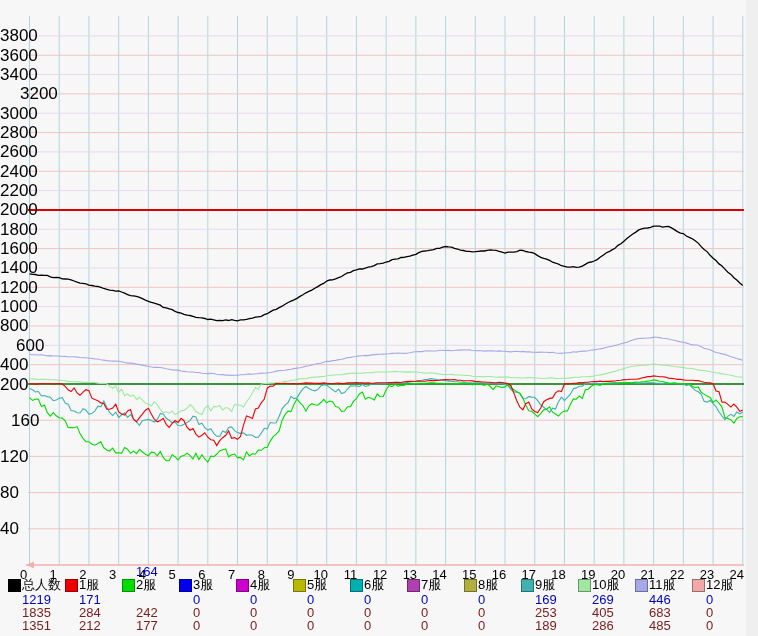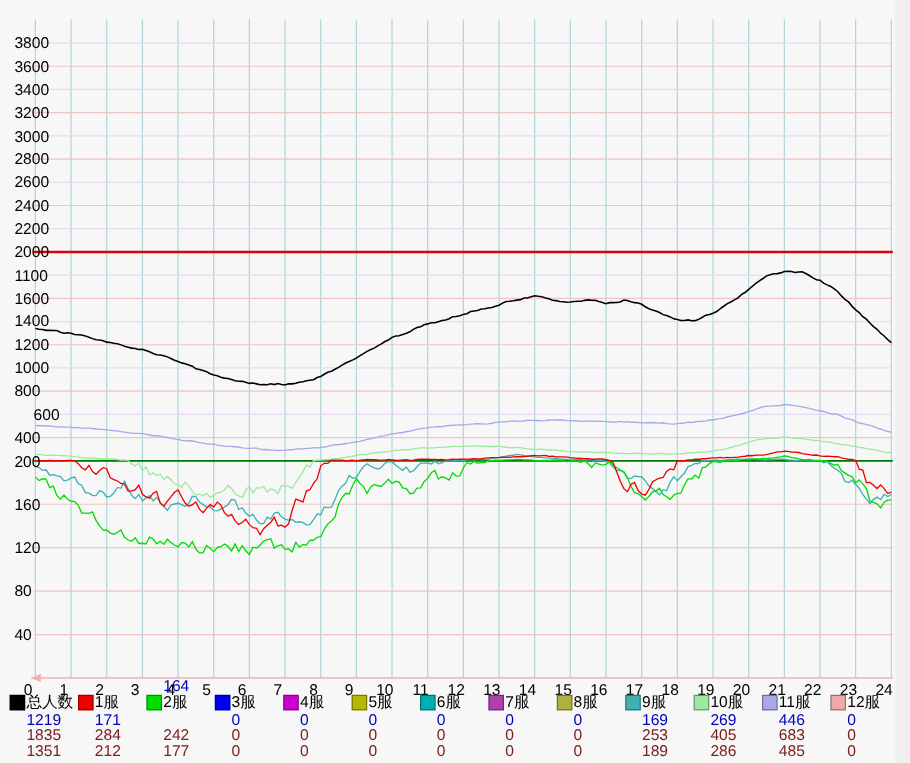--- a/index.html
+++ b/index.html
@@ -3,21 +3,21 @@
 <meta charset="utf-8">
 <style>
   html,body{margin:0;padding:0;}
   body{font-family:"Liberation Sans","DejaVu Sans",sans-serif;}
   #app{position:relative;width:758px;height:636px;background:#f7f7f7;overflow:hidden;}
   #right-strip{position:absolute;top:0;right:0;width:12px;height:636px;background:#efefef;}
   #title-bar{position:absolute;left:0;top:0;width:748px;height:16px;background:#b5ddf5;
              font-size:12px;line-height:16px;color:#001a33;padding-left:8px;box-sizing:border-box;
              white-space:nowrap;overflow:hidden;}
   #chart-svg{position:absolute;left:0;top:0;}
-  .ylab{position:absolute;left:12px;width:14px;text-align:right;font-size:13px;color:#000;line-height:13px;}
+  .ylab{position:absolute;left:0;width:14px;text-align:right;font-size:17px;color:#000;line-height:13px;}
   .xlab{position:absolute;font-size:13px;color:#000;line-height:13px;text-align:center;width:24px;}
   .legend-swatch{position:absolute;width:11px;height:11px;border:1px solid rgba(0,0,0,0.35);box-sizing:content-box;}
   .legend-name{position:absolute;font-size:13px;line-height:13px;color:#000;white-space:nowrap;}
   .legend-val{position:absolute;font-size:13px;line-height:13px;white-space:nowrap;}
 </style>
 </head>
 <body>
 
 <div id="app">
   <div id="right-strip"></div>
@@ -77,37 +77,37 @@
       <path d="M29.5,378.7L32.5,378.9L35.4,379.1L38.4,379.5L41.4,379.3L44.4,379.4L47.3,379.5L50.3,379.7L53.3,379.8L56.2,379.9L59.2,380.2L62.2,380.5L65.2,380.7L68.1,381.4L71.1,381.8L74.1,381.7L77.1,381.9L80.0,381.9L83.0,382.5L86.0,382.3L88.9,382.5L91.9,382.5L94.9,382.5L97.9,383.1L100.8,383.5L103.8,383.3L106.8,383.8L109.7,386.4L112.7,388.3L115.7,385.9L118.7,392.4L121.6,389.1L124.6,395.8L127.6,394.0L130.5,396.5L133.5,395.0L136.5,399.5L139.5,397.2L142.4,399.8L145.4,403.3L148.4,404.0L151.4,405.9L154.3,401.8L157.3,404.7L160.3,409.7L163.2,412.6L166.2,411.8L169.2,413.2L172.2,411.2L175.1,414.6L178.1,412.8L181.1,410.7L184.0,410.4L187.0,408.3L190.0,404.6L193.0,407.0L195.9,411.6L198.9,413.2L201.9,414.6L204.8,408.3L207.8,405.5L210.8,410.9L213.8,406.4L216.7,406.7L219.7,405.5L222.7,410.1L225.7,407.5L228.6,408.3L231.6,411.4L234.6,404.5L237.5,404.9L240.5,405.2L243.5,406.9L246.5,401.7L249.4,398.0L252.4,393.0L255.4,387.5L258.3,389.2L261.3,383.9L264.3,383.5L267.3,383.4L270.2,383.1L273.2,383.0L276.2,382.5L279.1,382.3L282.1,382.0L285.1,381.3L288.1,381.2L291.0,380.3L294.0,380.2L297.0,379.4L300.0,378.9L302.9,378.6L305.9,378.7L308.9,377.9L311.8,377.4L314.8,377.1L317.8,376.9L320.8,376.6L323.7,376.5L326.7,375.7L329.7,375.2L332.6,375.3L335.6,374.7L338.6,374.8L341.6,374.7L344.5,374.1L347.5,373.6L350.5,373.3L353.4,373.1L356.4,373.4L359.4,373.3L362.4,373.1L365.3,372.8L368.3,372.8L371.3,372.6L374.3,372.3L377.2,372.0L380.2,372.0L383.2,372.0L386.1,372.0L389.1,371.9L392.1,371.7L395.1,371.4L398.0,371.7L401.0,371.7L404.0,371.9L406.9,372.1L409.9,371.9L412.9,372.1L415.9,371.8L418.8,372.3L421.8,372.7L424.8,373.1L427.7,373.0L430.7,372.9L433.7,373.0L436.7,373.6L439.6,374.0L442.6,374.4L445.6,374.6L448.6,374.5L451.5,374.4L454.5,374.9L457.5,375.0L460.4,375.0L463.4,375.2L466.4,375.5L469.4,375.5L472.3,376.2L475.3,376.5L478.3,376.5L481.2,376.6L484.2,376.9L487.2,376.5L490.2,376.5L493.1,376.7L496.1,377.2L499.1,377.0L502.0,377.1L505.0,377.1L508.0,377.0L511.0,377.6L513.9,377.8L516.9,377.7L519.9,377.9L522.9,378.0L525.8,377.9L528.8,377.6L531.8,377.7L534.7,377.9L537.7,378.0L540.7,378.3L543.7,378.5L546.6,378.2L549.6,377.9L552.6,377.8L555.5,378.4L558.5,378.5L561.5,378.2L564.5,378.2L567.4,378.1L570.4,377.9L573.4,377.5L576.3,377.2L579.3,377.2L582.3,376.7L585.3,376.8L588.2,376.8L591.2,376.4L594.2,376.0L597.2,375.2L600.1,374.9L603.1,374.4L606.1,373.6L609.0,372.9L612.0,372.0L615.0,371.4L618.0,370.3L620.9,369.5L623.9,368.6L626.9,367.7L629.8,366.8L632.8,366.2L635.8,366.0L638.8,365.5L641.7,365.2L644.7,365.1L647.7,365.0L650.6,364.5L653.6,364.0L656.6,364.4L659.6,364.7L662.5,365.3L665.5,365.2L668.5,365.4L671.5,366.2L674.4,366.3L677.4,367.0L680.4,367.1L683.3,367.4L686.3,368.2L689.3,368.2L692.3,368.6L695.2,369.3L698.2,369.9L701.2,370.4L704.1,370.5L707.1,371.0L710.1,371.8L713.1,372.2L716.0,372.8L719.0,373.1L722.0,373.9L724.9,374.2L727.9,374.7L730.9,375.3L733.9,376.0L736.8,376.7L739.8,377.0L742.8,377.3" fill="none" stroke="#a0e8a0" stroke-width="1.1"></path>
       <path d="M29.5,388.5L32.5,389.7L35.4,392.0L38.4,391.5L41.4,396.0L44.4,395.5L47.3,396.6L50.3,397.2L53.3,400.7L56.2,400.1L59.2,398.3L62.2,397.6L65.2,403.1L68.1,404.3L71.1,410.5L74.1,411.0L77.1,412.8L80.0,413.0L83.0,408.8L86.0,410.2L88.9,414.1L91.9,413.6L94.9,410.8L97.9,406.2L100.8,406.9L103.8,401.0L106.8,407.3L109.7,412.7L112.7,415.5L115.7,412.1L118.7,417.5L121.6,414.8L124.6,413.1L127.6,417.4L130.5,414.5L133.5,418.6L136.5,421.9L139.5,425.3L142.4,420.8L145.4,420.0L148.4,419.4L151.4,420.5L154.3,422.0L157.3,419.4L160.3,413.6L163.2,414.0L166.2,418.3L169.2,420.3L172.2,422.6L175.1,422.1L178.1,425.5L181.1,425.7L184.0,424.3L187.0,422.6L190.0,420.6L193.0,416.1L195.9,416.9L198.9,424.5L201.9,423.1L204.8,427.7L207.8,430.1L210.8,428.7L213.8,433.4L216.7,436.3L219.7,436.4L222.7,430.9L225.7,432.6L228.6,427.5L231.6,426.9L234.6,430.7L237.5,432.6L240.5,433.4L243.5,432.9L246.5,435.3L249.4,434.8L252.4,435.3L255.4,437.4L258.3,437.2L261.3,433.1L264.3,428.3L267.3,428.9L270.2,422.5L273.2,423.0L276.2,422.7L279.1,416.5L282.1,408.8L285.1,405.1L288.1,402.6L291.0,396.3L294.0,398.6L297.0,397.9L300.0,392.9L302.9,388.9L305.9,386.5L308.9,388.5L311.8,390.0L314.8,390.8L317.8,389.6L320.8,386.0L323.7,384.7L326.7,385.0L329.7,387.6L332.6,389.8L335.6,391.9L338.6,389.1L341.6,393.5L344.5,392.5L347.5,389.0L350.5,385.9L353.4,386.0L356.4,385.8L359.4,386.6L362.4,384.3L365.3,386.5L368.3,385.8L371.3,384.0L374.3,383.7L377.2,383.9L380.2,383.6L383.2,383.5L386.1,383.6L389.1,383.2L392.1,383.0L395.1,382.9L398.0,382.8L401.0,383.1L404.0,383.0L406.9,382.6L409.9,382.0L412.9,381.6L415.9,381.2L418.8,380.6L421.8,380.2L424.8,379.6L427.7,379.4L430.7,378.6L433.7,379.0L436.7,379.6L439.6,379.7L442.6,380.4L445.6,380.7L448.6,381.1L451.5,381.2L454.5,381.6L457.5,381.7L460.4,382.3L463.4,382.1L466.4,382.6L469.4,382.7L472.3,383.0L475.3,382.8L478.3,382.7L481.2,383.0L484.2,383.1L487.2,383.5L490.2,383.3L493.1,383.2L496.1,383.6L499.1,383.6L502.0,383.9L505.0,384.4L508.0,385.7L511.0,389.5L513.9,392.0L516.9,392.1L519.9,393.6L522.9,398.5L525.8,398.8L528.8,396.6L531.8,397.1L534.7,397.3L537.7,400.6L540.7,404.8L543.7,407.2L546.6,409.5L549.6,412.3L552.6,408.1L555.5,409.0L558.5,401.7L561.5,397.1L564.5,400.6L567.4,397.3L570.4,394.2L573.4,388.8L576.3,387.9L579.3,386.2L582.3,386.3L585.3,383.9L588.2,383.8L591.2,383.6L594.2,383.4L597.2,383.5L600.1,383.6L603.1,383.4L606.1,383.2L609.0,383.0L612.0,382.8L615.0,382.6L618.0,382.8L620.9,382.8L623.9,382.4L626.9,382.5L629.8,382.7L632.8,382.9L635.8,383.1L638.8,383.2L641.7,382.9L644.7,383.0L647.7,382.7L650.6,382.7L653.6,382.7L656.6,383.2L659.6,383.4L662.5,383.6L665.5,383.7L668.5,383.3L671.5,383.2L674.4,383.4L677.4,383.8L680.4,383.8L683.3,383.8L686.3,385.6L689.3,384.6L692.3,387.7L695.2,390.4L698.2,391.8L701.2,394.4L704.1,401.2L707.1,402.1L710.1,400.3L713.1,403.7L716.0,406.8L719.0,411.9L722.0,416.0L724.9,419.6L727.9,416.1L730.9,414.3L733.9,416.4L736.8,412.0L739.8,413.8L742.8,412.1" fill="none" stroke="#40b0b0" stroke-width="1.1"></path>
       <path d="M29.5,397.6L32.5,400.4L35.4,399.0L38.4,399.3L41.4,406.4L44.4,405.1L47.3,412.7L50.3,416.1L53.3,412.6L56.2,415.8L59.2,417.7L62.2,418.1L65.2,420.9L68.1,427.5L71.1,427.6L74.1,427.8L77.1,426.6L80.0,433.6L83.0,438.3L86.0,441.8L88.9,441.7L91.9,444.2L94.9,445.2L97.9,443.5L100.8,441.7L103.8,447.8L106.8,450.0L109.7,451.0L112.7,448.2L115.7,452.9L118.7,452.7L121.6,453.3L124.6,447.6L127.6,449.2L130.5,453.2L133.5,451.1L136.5,453.6L139.5,449.4L142.4,452.0L145.4,454.2L148.4,455.7L151.4,452.1L154.3,452.5L157.3,455.8L160.3,451.4L163.2,457.5L166.2,460.7L169.2,460.7L172.2,454.6L175.1,456.9L178.1,459.9L181.1,456.2L184.0,455.6L187.0,453.3L190.0,455.3L193.0,459.1L195.9,453.3L198.9,459.6L201.9,454.7L204.8,459.0L207.8,462.1L210.8,456.0L213.8,456.6L216.7,454.3L219.7,450.9L222.7,449.7L225.7,449.0L228.6,456.8L231.6,454.8L234.6,454.0L237.5,457.6L240.5,457.4L243.5,459.9L246.5,451.9L249.4,455.9L252.4,453.8L255.4,454.0L258.3,450.1L261.3,450.3L264.3,447.8L267.3,447.3L270.2,441.1L273.2,436.6L276.2,434.1L279.1,430.9L282.1,420.4L285.1,414.4L288.1,411.1L291.0,411.6L294.0,404.2L297.0,399.0L300.0,402.9L302.9,405.5L305.9,411.2L308.9,405.8L311.8,403.7L314.8,404.8L317.8,405.2L320.8,402.5L323.7,399.3L326.7,402.9L329.7,401.1L332.6,401.7L335.6,406.6L338.6,407.2L341.6,411.4L344.5,411.0L347.5,406.8L350.5,406.6L353.4,401.4L356.4,398.7L359.4,394.0L362.4,392.0L365.3,399.2L368.3,397.3L371.3,398.3L374.3,400.0L377.2,394.0L380.2,396.7L383.2,396.5L386.1,390.0L389.1,385.4L392.1,386.7L395.1,384.3L398.0,386.1L401.0,385.4L404.0,385.5L406.9,383.7L409.9,383.9L412.9,383.5L415.9,383.6L418.8,383.4L421.8,383.3L424.8,383.3L427.7,383.0L430.7,382.9L433.7,382.8L436.7,383.3L439.6,383.3L442.6,383.3L445.6,383.8L448.6,384.0L451.5,383.7L454.5,383.6L457.5,383.6L460.4,383.6L463.4,383.4L466.4,383.5L469.4,383.8L472.3,384.9L475.3,383.8L478.3,383.9L481.2,384.5L484.2,385.3L487.2,383.9L490.2,386.5L493.1,389.6L496.1,385.8L499.1,386.7L502.0,387.6L505.0,386.9L508.0,384.6L511.0,387.8L513.9,389.8L516.9,391.7L519.9,393.1L522.9,398.1L525.8,405.2L528.8,410.7L531.8,411.3L534.7,413.8L537.7,416.7L540.7,413.7L543.7,409.8L546.6,409.2L549.6,406.8L552.6,412.2L555.5,414.0L558.5,416.1L561.5,412.6L564.5,411.1L567.4,410.9L570.4,404.2L573.4,398.9L576.3,399.2L579.3,395.9L582.3,398.5L585.3,389.7L588.2,389.2L591.2,386.3L594.2,384.7L597.2,384.6L600.1,385.4L603.1,384.0L606.1,383.6L609.0,383.5L612.0,383.7L615.0,383.7L618.0,383.2L620.9,382.8L623.9,383.1L626.9,382.6L629.8,382.5L632.8,382.6L635.8,382.1L638.8,382.2L641.7,381.8L644.7,381.6L647.7,381.1L650.6,380.8L653.6,379.9L656.6,380.4L659.6,381.3L662.5,381.5L665.5,382.4L668.5,383.1L671.5,383.2L674.4,382.9L677.4,383.4L680.4,383.7L683.3,383.7L686.3,383.9L689.3,384.0L692.3,386.2L695.2,387.7L698.2,387.0L701.2,392.3L704.1,394.1L707.1,396.1L710.1,397.4L713.1,402.3L716.0,399.9L719.0,403.2L722.0,407.1L724.9,417.5L727.9,418.6L730.9,419.9L733.9,423.2L736.8,418.5L739.8,416.8L742.8,416.6" fill="none" stroke="#00dd00" stroke-width="1.1"></path>
       <path d="M29.5,383.8L32.5,383.9L35.4,384.1L38.4,383.9L41.4,383.7L44.4,383.8L47.3,383.8L50.3,383.8L53.3,384.0L56.2,383.7L59.2,383.6L62.2,384.0L65.2,386.4L68.1,389.8L71.1,391.5L74.1,387.9L77.1,393.0L80.0,395.3L83.0,392.1L86.0,389.7L88.9,390.6L91.9,398.2L94.9,399.6L97.9,400.8L100.8,402.9L103.8,403.4L106.8,409.3L109.7,409.2L112.7,408.0L115.7,404.2L118.7,411.9L121.6,414.0L124.6,415.2L127.6,411.0L130.5,409.5L133.5,419.3L136.5,421.7L139.5,417.6L142.4,414.1L145.4,410.2L148.4,408.2L151.4,414.2L154.3,419.2L157.3,421.8L160.3,420.6L163.2,418.3L166.2,424.3L169.2,427.3L172.2,423.4L175.1,420.5L178.1,422.4L181.1,418.4L184.0,420.7L187.0,427.2L190.0,430.2L193.0,428.6L195.9,434.1L198.9,437.1L201.9,435.2L204.8,432.7L207.8,437.2L210.8,439.7L213.8,440.2L216.7,445.6L219.7,440.6L222.7,437.7L225.7,435.3L228.6,431.0L231.6,438.3L234.6,437.6L237.5,439.3L240.5,436.5L243.5,425.2L246.5,415.9L249.4,417.0L252.4,418.4L255.4,409.0L258.3,408.1L261.3,402.8L264.3,399.0L267.3,388.2L270.2,386.1L273.2,386.2L276.2,383.5L279.1,383.5L282.1,383.5L285.1,383.4L288.1,383.8L291.0,383.7L294.0,383.5L297.0,384.0L300.0,383.5L302.9,383.2L305.9,382.9L308.9,383.1L311.8,383.1L314.8,383.3L317.8,383.4L320.8,383.4L323.7,382.9L326.7,383.2L329.7,383.5L332.6,383.7L335.6,383.2L338.6,383.0L341.6,383.6L344.5,383.4L347.5,382.9L350.5,382.7L353.4,382.7L356.4,382.6L359.4,382.8L362.4,382.9L365.3,383.1L368.3,382.8L371.3,383.3L374.3,383.1L377.2,382.7L380.2,382.8L383.2,382.7L386.1,382.7L389.1,382.6L392.1,382.5L395.1,382.3L398.0,382.4L401.0,382.5L404.0,381.8L406.9,381.6L409.9,381.4L412.9,381.3L415.9,381.3L418.8,381.1L421.8,381.2L424.8,381.2L427.7,380.8L430.7,380.5L433.7,380.6L436.7,380.5L439.6,380.3L442.6,379.8L445.6,379.5L448.6,379.9L451.5,379.7L454.5,379.6L457.5,380.3L460.4,380.2L463.4,380.7L466.4,380.8L469.4,380.8L472.3,380.9L475.3,381.4L478.3,381.5L481.2,381.9L484.2,382.0L487.2,382.3L490.2,382.2L493.1,382.7L496.1,382.7L499.1,382.4L502.0,382.5L505.0,383.0L508.0,383.6L511.0,385.7L513.9,393.1L516.9,401.0L519.9,407.2L522.9,409.8L525.8,403.7L528.8,402.0L531.8,409.0L534.7,411.5L537.7,412.6L540.7,408.0L543.7,401.7L546.6,399.8L549.6,398.4L552.6,397.9L555.5,392.9L558.5,390.8L561.5,391.5L564.5,383.9L567.4,383.8L570.4,383.8L573.4,383.2L576.3,383.2L579.3,382.6L582.3,382.7L585.3,382.3L588.2,382.3L591.2,381.7L594.2,381.6L597.2,381.6L600.1,381.1L603.1,381.5L606.1,381.2L609.0,381.4L612.0,381.1L615.0,381.0L618.0,380.5L620.9,380.2L623.9,379.6L626.9,379.8L629.8,379.2L632.8,379.2L635.8,379.2L638.8,378.9L641.7,378.0L644.7,377.4L647.7,376.6L650.6,376.6L653.6,375.9L656.6,376.2L659.6,376.7L662.5,376.8L665.5,377.1L668.5,378.1L671.5,378.4L674.4,378.8L677.4,379.4L680.4,379.2L683.3,379.9L686.3,380.3L689.3,380.2L692.3,380.3L695.2,380.6L698.2,380.6L701.2,381.5L704.1,382.2L707.1,382.7L710.1,382.9L713.1,383.8L716.0,391.0L719.0,391.8L722.0,402.2L724.9,402.1L727.9,404.3L730.9,407.1L733.9,404.1L736.8,407.2L739.8,411.3L742.8,410.1" fill="none" stroke="#ee0000" stroke-width="1.1"></path>
       <path d="M29.5,273.8L32.5,274.3L35.4,274.5L38.4,275.3L41.4,275.2L44.4,275.4L47.3,275.4L50.3,276.8L53.3,277.7L56.2,277.3L59.2,277.7L62.2,278.8L65.2,279.0L68.1,279.2L71.1,279.9L74.1,281.0L77.1,282.2L80.0,283.2L83.0,283.4L86.0,283.9L88.9,285.1L91.9,285.5L94.9,286.1L97.9,286.5L100.8,287.4L103.8,288.5L106.8,289.3L109.7,290.1L112.7,290.4L115.7,291.2L118.7,291.0L121.6,292.0L124.6,293.1L127.6,294.6L130.5,295.7L133.5,295.9L136.5,296.4L139.5,297.4L142.4,298.7L145.4,300.2L148.4,301.3L151.4,302.4L154.3,303.1L157.3,304.1L160.3,305.2L163.2,307.4L166.2,307.9L169.2,308.8L172.2,309.7L175.1,311.4L178.1,312.5L181.1,313.1L184.0,314.3L187.0,315.1L190.0,315.5L193.0,316.3L195.9,317.3L198.9,317.7L201.9,317.8L204.8,318.5L207.8,319.5L210.8,319.2L213.8,319.9L216.7,320.6L219.7,320.4L222.7,320.6L225.7,319.8L228.6,320.5L231.6,319.6L234.6,320.4L237.5,320.8L240.5,319.8L243.5,319.9L246.5,319.4L249.4,318.6L252.4,318.1L255.4,317.2L258.3,316.8L261.3,316.4L264.3,314.6L267.3,313.7L270.2,311.9L273.2,310.2L276.2,309.3L279.1,307.7L282.1,306.2L285.1,304.2L288.1,302.5L291.0,301.2L294.0,299.9L297.0,298.4L300.0,296.4L302.9,294.7L305.9,292.8L308.9,291.3L311.8,290.1L314.8,288.2L317.8,286.6L320.8,284.6L323.7,283.4L326.7,281.1L329.7,280.0L332.6,279.8L335.6,278.8L338.6,277.7L341.6,276.5L344.5,274.5L347.5,272.9L350.5,272.4L353.4,270.6L356.4,269.9L359.4,269.0L362.4,269.0L365.3,268.1L368.3,267.1L371.3,266.7L374.3,265.6L377.2,263.9L380.2,263.7L383.2,263.2L386.1,262.0L389.1,261.4L392.1,259.6L395.1,259.1L398.0,258.8L401.0,257.5L404.0,257.3L406.9,256.7L409.9,256.2L412.9,255.2L415.9,254.3L418.8,252.6L421.8,251.3L424.8,251.0L427.7,250.6L430.7,250.1L433.7,249.7L436.7,248.3L439.6,248.3L442.6,247.2L445.6,246.5L448.6,246.9L451.5,247.2L454.5,248.4L457.5,249.0L460.4,250.2L463.4,250.5L466.4,251.3L469.4,251.4L472.3,251.8L475.3,251.6L478.3,251.3L481.2,251.0L484.2,251.0L487.2,250.3L490.2,249.9L493.1,250.2L496.1,250.3L499.1,251.3L502.0,252.1L505.0,253.1L508.0,252.2L511.0,252.2L513.9,252.1L516.9,251.6L519.9,250.1L522.9,250.5L525.8,251.5L528.8,252.2L531.8,252.5L534.7,253.6L537.7,255.6L540.7,257.3L543.7,258.3L546.6,259.1L549.6,260.4L552.6,262.2L555.5,263.0L558.5,264.1L561.5,265.7L564.5,266.3L567.4,267.1L570.4,267.1L573.4,266.6L576.3,267.3L579.3,267.2L582.3,266.1L585.3,264.4L588.2,262.6L591.2,262.0L594.2,261.0L597.2,259.6L600.1,257.3L603.1,255.2L606.1,253.0L609.0,251.7L612.0,249.9L615.0,248.2L618.0,245.3L620.9,243.8L623.9,241.2L626.9,238.6L629.8,236.2L632.8,234.0L635.8,232.1L638.8,229.9L641.7,228.9L644.7,228.1L647.7,228.0L650.6,227.4L653.6,226.2L656.6,226.1L659.6,226.2L662.5,227.1L665.5,226.6L668.5,226.5L671.5,227.9L674.4,229.6L677.4,231.6L680.4,233.1L683.3,233.5L686.3,236.0L689.3,237.4L692.3,238.7L695.2,240.8L698.2,243.1L701.2,246.6L704.1,249.4L707.1,251.6L710.1,255.3L713.1,258.2L716.0,260.5L719.0,263.9L722.0,266.0L724.9,269.1L727.9,272.2L730.9,274.4L733.9,277.7L736.8,280.0L739.8,283.0L742.8,285.5" fill="none" stroke="#000000" stroke-width="1.3"></path>
     </svg>
   <div id="ylabels">
       <div class="ylab" style="top: 29.38px;">3800</div>
       <div class="ylab" style="top: 48.72px;">3600</div>
       <div class="ylab" style="top: 68.06px;">3400</div>
-      <div class="ylab" style="top: 87.4px;">3200</div>
+      <div class="ylab" style="top: 87.4px; padding-left: 20px;">3200</div>
       <div class="ylab" style="top: 106.74px;">3000</div>
       <div class="ylab" style="top: 126.08px;">2800</div>
       <div class="ylab" style="top: 145.42px;">2600</div>
       <div class="ylab" style="top: 164.76px;">2400</div>
       <div class="ylab" style="top: 184.1px;">2200</div>
       <div class="ylab" style="top: 203.44px;">2000</div>
-      <div class="ylab" style="top: 222.78px;">1100</div>
+      <div class="ylab" style="top: 222.78px;">1800</div>
       <div class="ylab" style="top: 242.12px;">1600</div>
       <div class="ylab" style="top: 261.46px;">1400</div>
       <div class="ylab" style="top: 280.8px;">1200</div>
       <div class="ylab" style="top: 300.14px;">1000</div>
       <div class="ylab" style="top: 319.48px;">800</div>
       <div class="ylab" style="top: 338.82px; padding-left: 16px;">600</div>
       <div class="ylab" style="top: 358.16px;">400</div>
       <div class="ylab" style="top: 377.5px;">200</div>
-      <div class="ylab" style="top: 413.7px;">160</div>
+      <div class="ylab" style="top: 413.7px; padding-left: 11px;">160</div>
       <div class="ylab" style="top: 449.9px;">120</div>
       <div class="ylab" style="top: 486.1px;">80</div>
       <div class="ylab" style="top: 522.3px;">40</div>
     </div>
   <div id="xlabels">
       <div class="xlab" style="left: 11.5px; top: 568px;">0</div>
       <div class="xlab" style="left: 41.22px; top: 568px;">1</div>
       <div class="xlab" style="left: 70.94px; top: 568px;">2</div>
       <div class="xlab" style="left: 100.66px; top: 568px;">3</div>
       <div class="xlab" style="left: 130.38px; top: 568px;">4</div>

